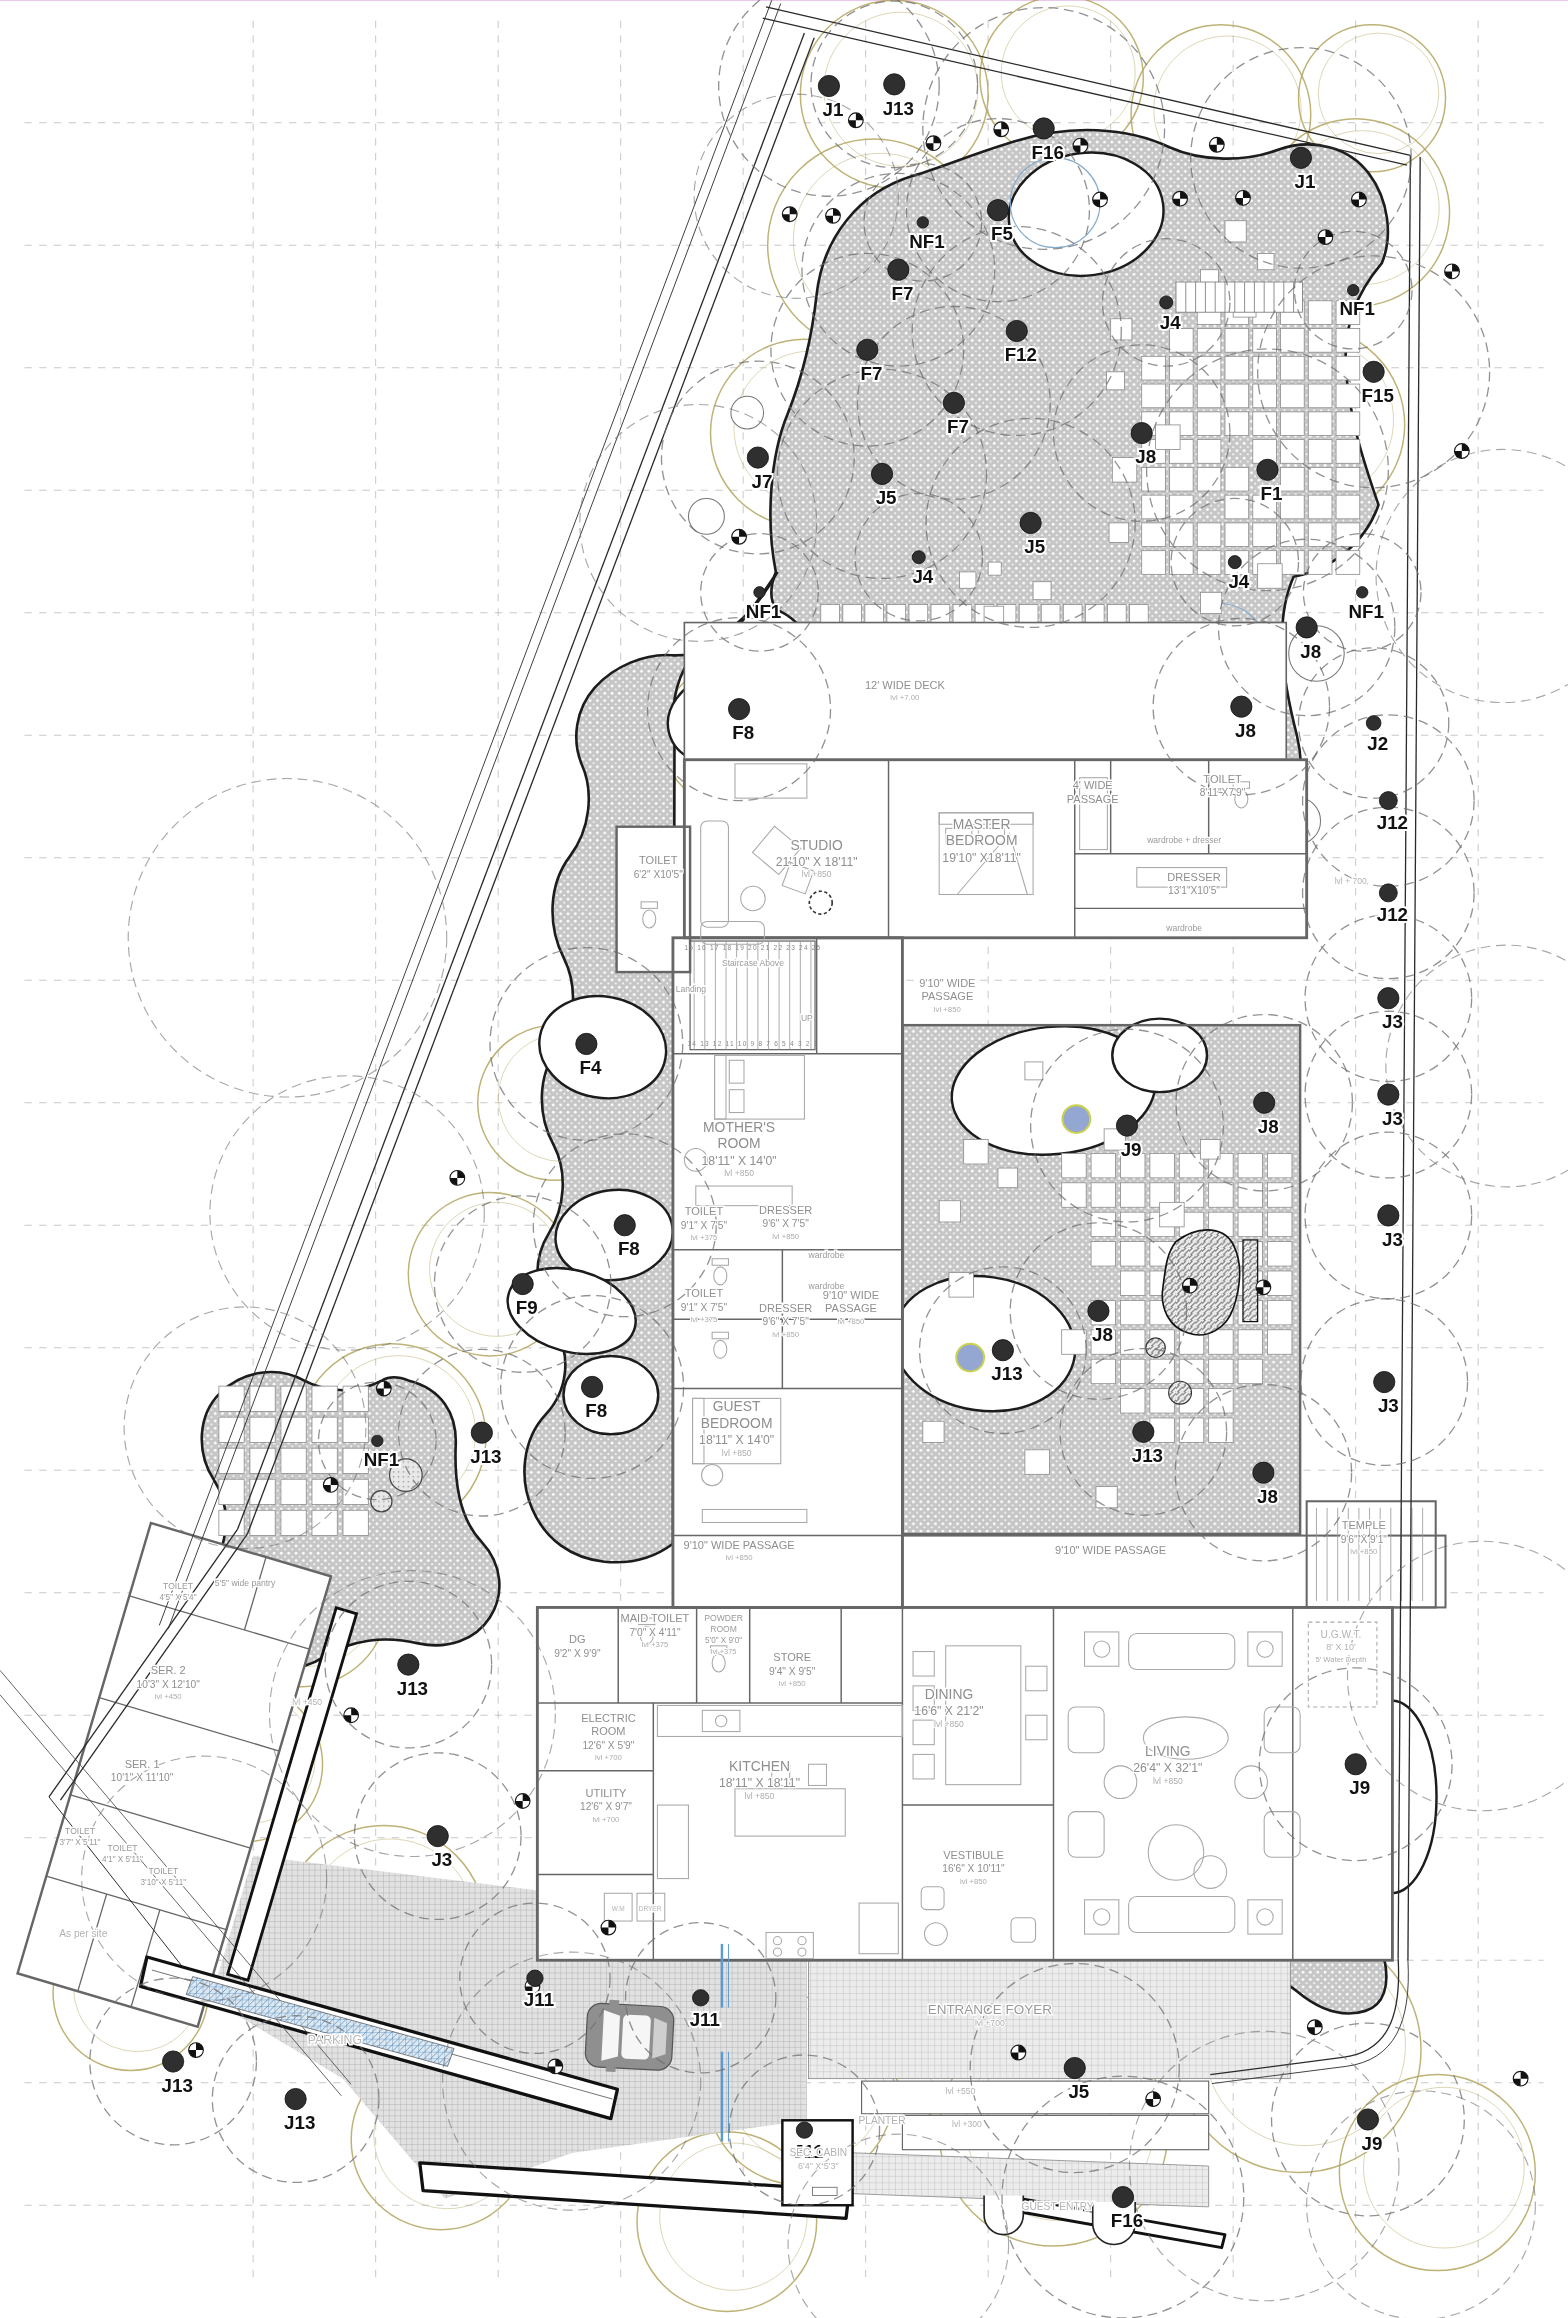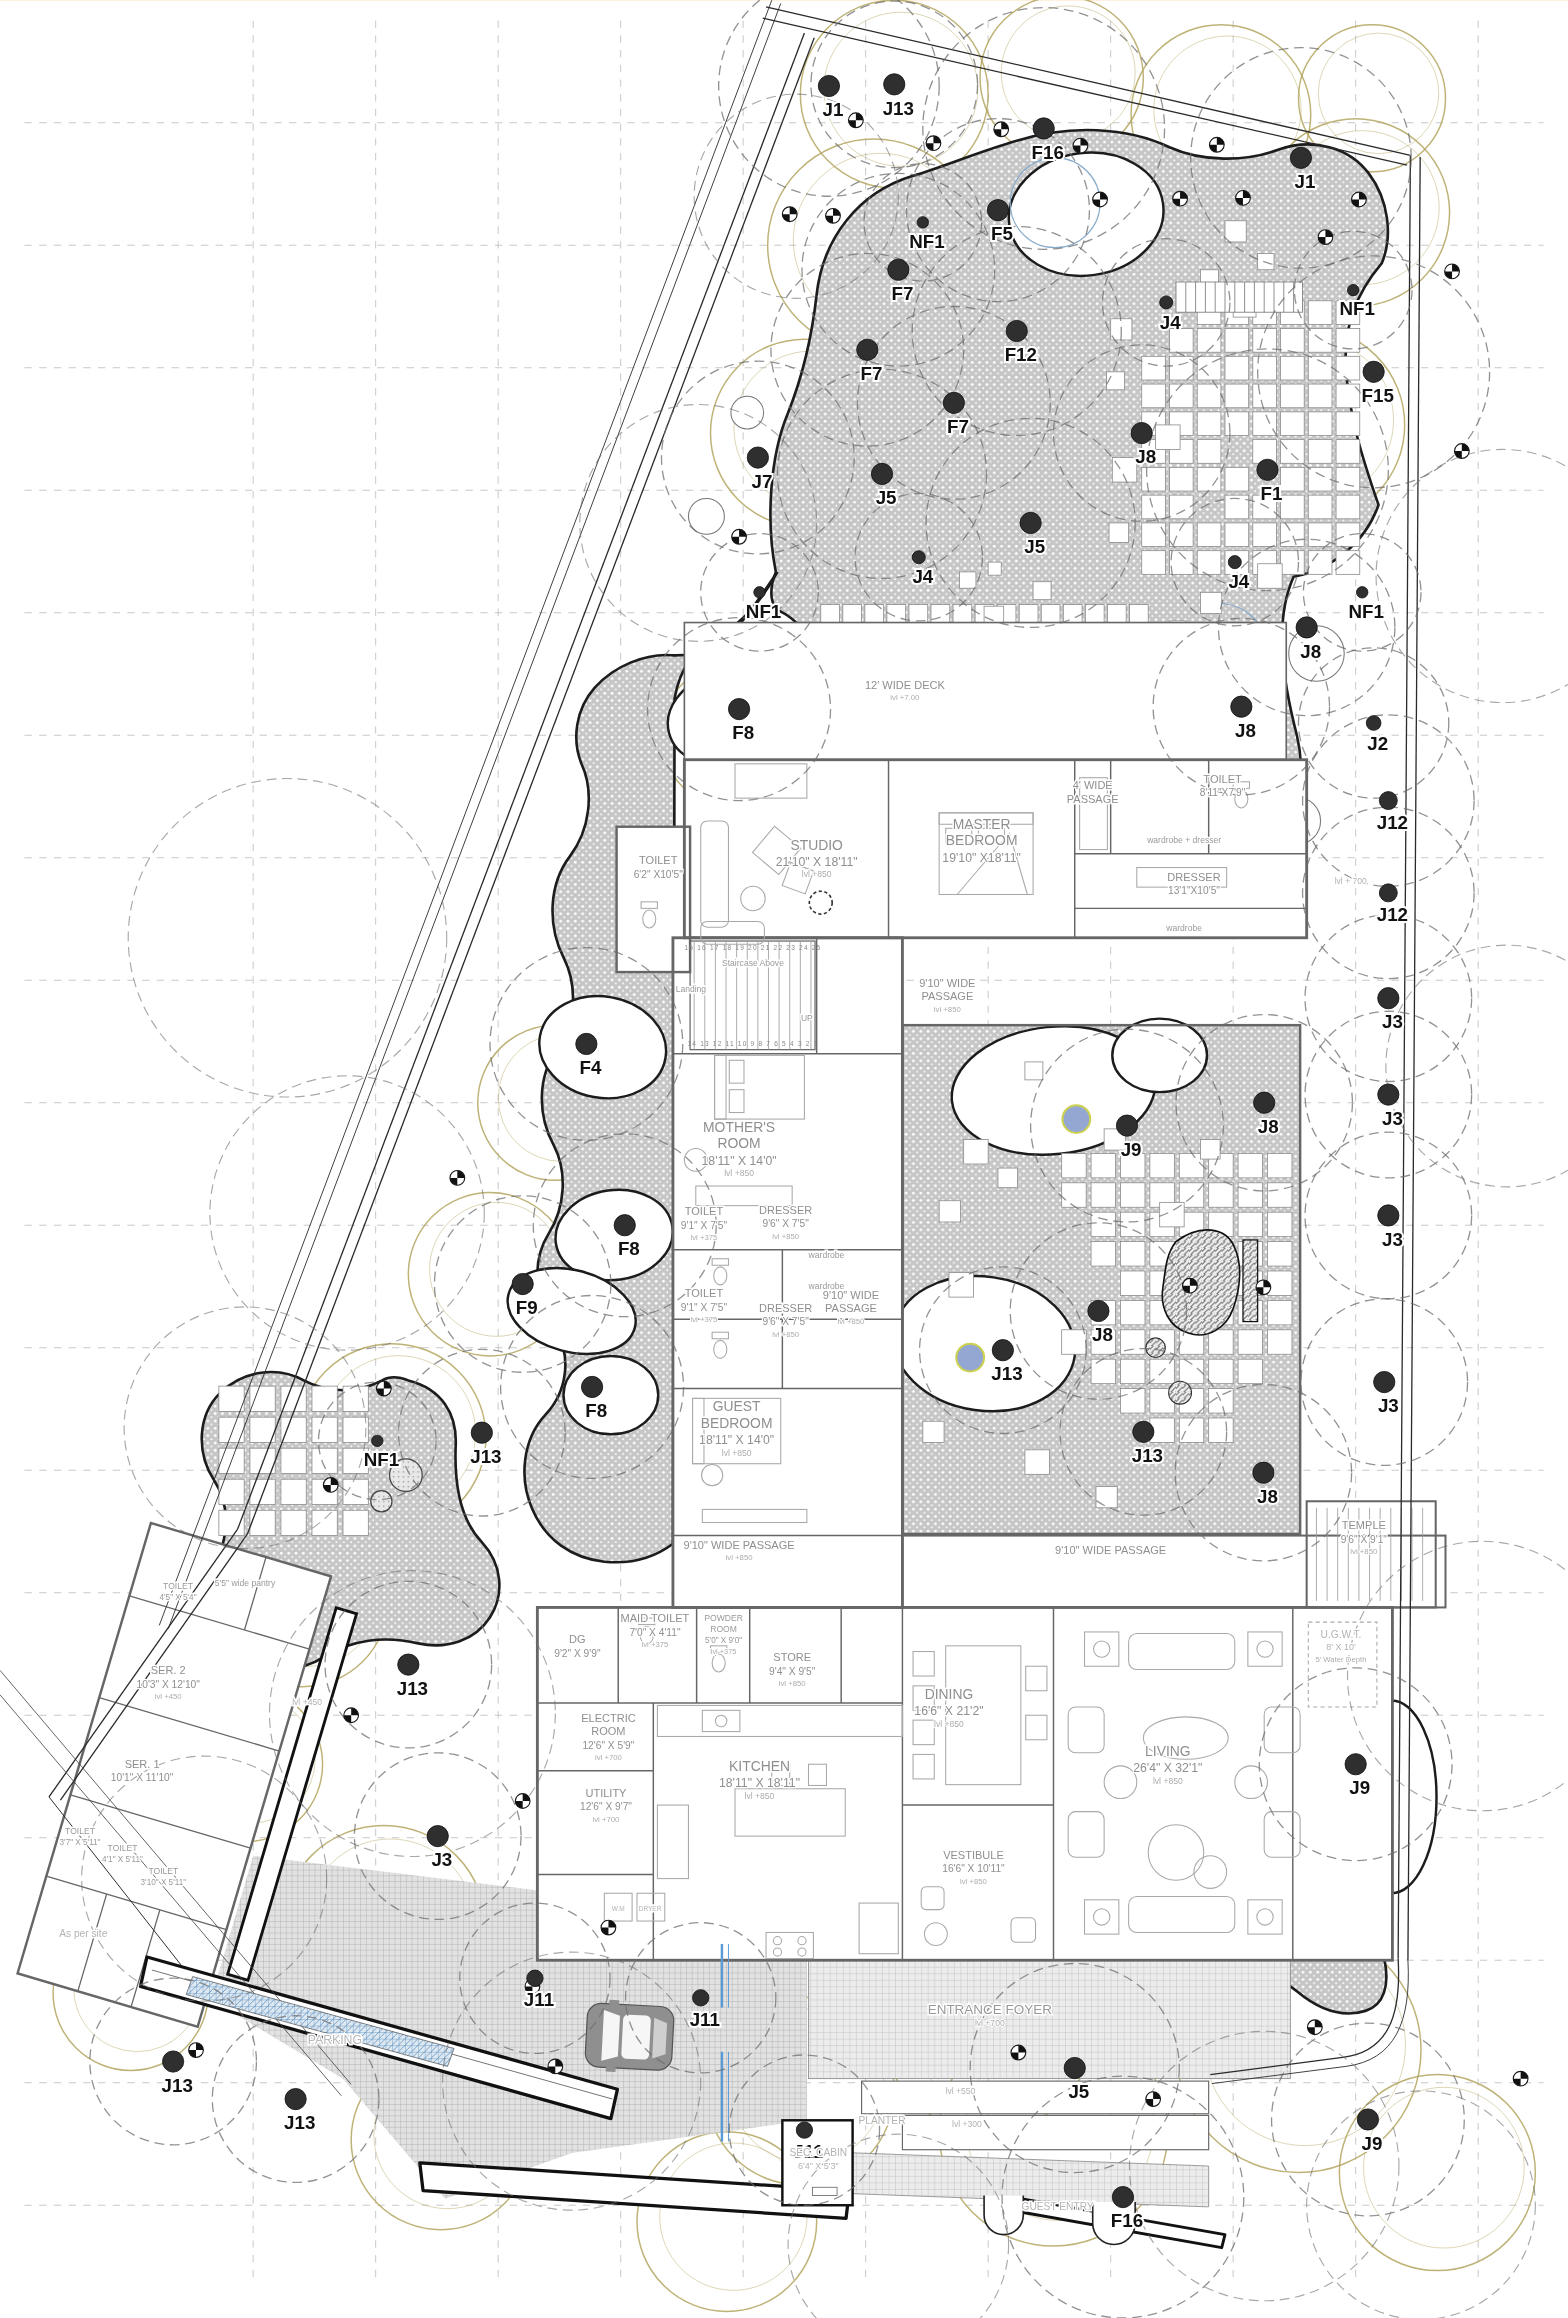--- a/index.html
+++ b/index.html
@@ -1,17 +1,17 @@
 <!DOCTYPE html>
 <html style="font-size:13px"><head>
 <meta charset="utf-8">
 <style>
   html,body{margin:0;padding:0;background:#ffffff;}
   body{font-family:"Liberation Sans", sans-serif;}
-  #stage{width:1568px;height:2319px;position:relative;background:#fdba74;overflow:hidden;}
+  #stage{width:1568px;height:2319px;position:relative;background:#a21caf;overflow:hidden;}
   svg text{font-family:"Liberation Sans", sans-serif;}
 </style>
 </head>
 <body>
 
 <div id="stage">
   <svg id="plan" width="1568" height="2319" viewBox="0 0 1920 2839">
     <defs>
       <pattern id="stipple" width="9" height="9" patternUnits="userSpaceOnUse">
         <rect width="9" height="9" fill="#c6c6c6"></rect>

